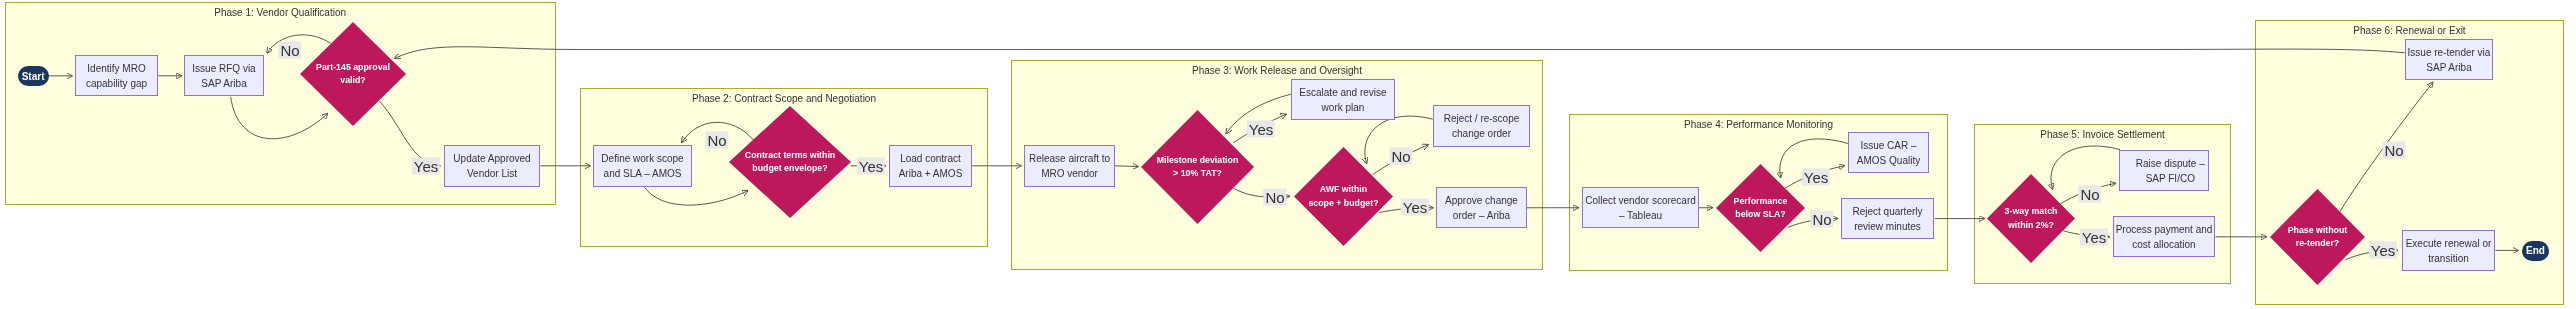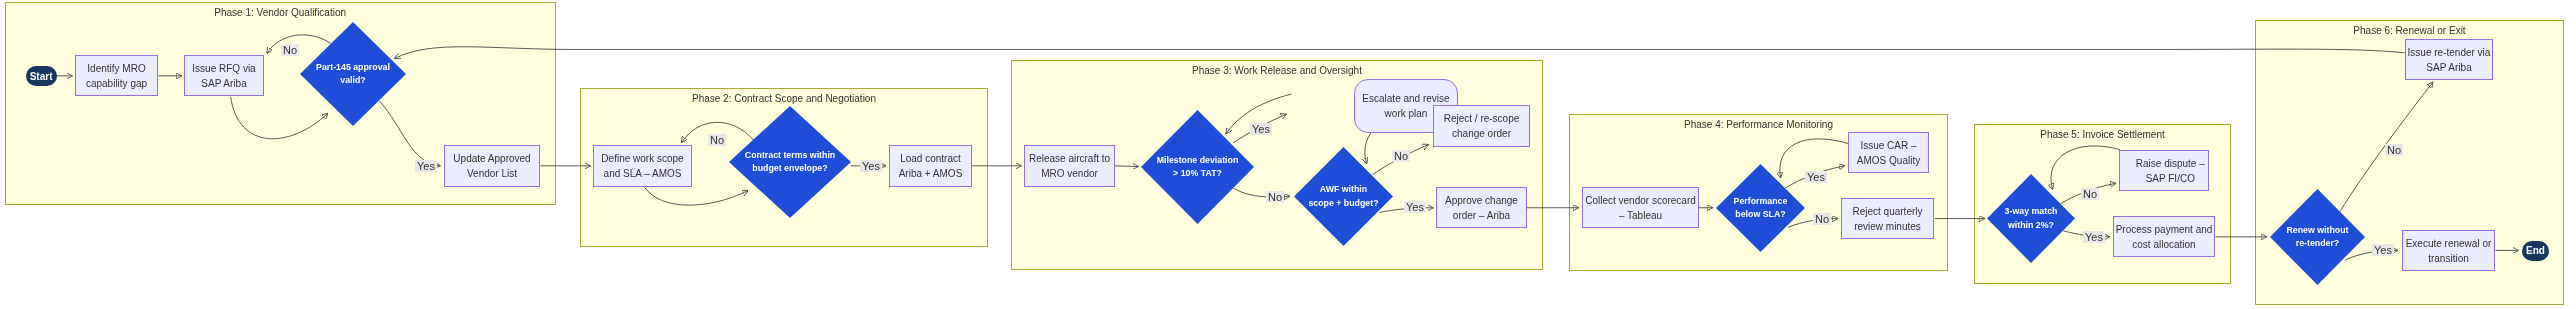--- a/index.html
+++ b/index.html
@@ -16,36 +16,36 @@
     position:absolute;top:4px;left:0;width:100%;text-align:center;
     font-size:10px;color:#333;z-index:3;
   }
   .step{
     position:absolute;background:#ececff;border:0.7px solid #9370db;
     display:flex;align-items:center;justify-content:center;text-align:center;
     font-size:10px;line-height:1.5;color:#333;z-index:2;padding:1.4px;
     box-sizing:border-box;
   }
   .decision{
-    position:absolute;background:#1d4ed8;
+    position:absolute;background:#be185d;
     clip-path:polygon(50% 0,100% 50%,50% 100%,0 50%);
     display:flex;align-items:center;justify-content:center;text-align:center;
     z-index:2;
   }
   .decision span{
     width:76%;color:#ffffff;font-weight:bold;font-size:8.8px;line-height:1.5;
   }
   .terminal{
     position:absolute;background:#17375e;color:#fff;border-radius:10px;
     display:flex;align-items:center;justify-content:center;
     font-size:10px;font-weight:bold;z-index:2;
   }
   .elabel{
     position:absolute;transform:translate(-50%,-50%);background:#e8e8e8;
-    padding:0 2px;font-size:11px;color:#333;z-index:3;white-space:nowrap;
+    padding:0 2px;font-size:15px;color:#333;z-index:3;white-space:nowrap;
   }
   #edges{position:absolute;left:0;top:0;z-index:1;}
   #edges path{stroke:#333333;stroke-width:1.2;fill:none;}
 </style>
 </head>
 <body>
 
 <div class="phase" style="left:4.7px;top:2px;width:549px;height:201px;">
   <div class="phase-title">Phase 1: Vendor Qualification</div>
 </div>
@@ -97,62 +97,62 @@
   <path marker-end="url(#arr)" d="M 3046,301 C 3066,289 3094,277 3127,271"></path>
   <path marker-end="url(#arr)" d="M 3134,221 C 3068,203 3021,232 3034,279"></path>
   <path marker-end="url(#arr)" d="M 3050,341 C 3071,347 3093,350 3118,350"></path>
   <path marker-end="url(#arr)" d="M 3275,350 L 3350,350"></path>
   <path marker-end="url(#arr)" d="M 3459,313 C 3492,258 3560,168 3596,122"></path>
   <path marker-end="url(#arr)" d="M 3467,384 C 3489,374 3514,370 3544,370"></path>
   <path marker-end="url(#arr)" d="M 3689,370 L 3722,370"></path>
   <path marker-end="url(#arr)" d="M 3555,78 C 3480,70 3350,73 3200,73 H 850 C 720,73 640,58 584,86"></path>
 </svg>
 
-<div class="terminal" style="left:17.6px;top:66px;width:31px;height:20px;margin-left:8px;">Start</div>
+<div class="terminal" style="left:17.6px;top:66px;width:31px;height:20px;">Start</div>
 <div class="terminal" style="left:2522px;top:241px;width:27px;height:19.6px;">End</div>
 
 <div class="step" style="left:75px;top:55px;width:83px;height:41px;">Identify MRO capability gap</div>
 <div class="step" style="left:184px;top:55px;width:80px;height:41px;">Issue RFQ via SAP Ariba</div>
 <div class="decision" style="left:300px;top:22px;width:106px;height:104px;">
   <span>Part-145 approval valid?</span>
 </div>
 <div class="step" style="left:444px;top:145px;width:96px;height:42px;">Update Approved Vendor List</div>
 
 <div class="step" style="left:593px;top:145px;width:99px;height:42px;">Define work scope and SLA – AMOS</div>
 <div class="decision" style="left:729px;top:106px;width:122px;height:112px;">
   <span>Contract terms within budget envelope?</span>
 </div>
 <div class="step" style="left:889px;top:145px;width:83px;height:42px;">Load contract Ariba + AMOS</div>
 
 <div class="step" style="left:1024px;top:145px;width:91px;height:42px;">Release aircraft to MRO vendor</div>
 <div class="decision" style="left:1141px;top:110px;width:113px;height:114px;">
   <span>Milestone deviation &gt; 10% TAT?</span>
 </div>
-<div class="step" style="left:1354px;top:79px;width:104px;height:54px;border-radius:14px;">Escalate and revise work plan</div>
+<div class="step" style="left:1291px;top:79px;width:104px;height:41px;">Escalate and revise work plan</div>
 <div class="decision" style="left:1294px;top:147px;width:99px;height:99px;">
   <span>AWF within scope + budget?</span>
 </div>
 <div class="step" style="left:1433px;top:105px;width:97px;height:42px;">Reject / re-scope change order</div>
 <div class="step" style="left:1436px;top:187px;width:91px;height:41px;">Approve change order – Ariba</div>
 
 <div class="step" style="left:1582px;top:187px;width:117px;height:41px;">Collect vendor scorecard – Tableau</div>
 <div class="decision" style="left:1716px;top:164px;width:89px;height:88px;">
   <span>Performance below SLA?</span>
 </div>
 <div class="step" style="left:1848px;top:132px;width:81px;height:41px;">Issue CAR – AMOS Quality</div>
 <div class="step" style="left:1841px;top:198px;width:93px;height:41px;">Reject quarterly review minutes</div>
 
 <div class="decision" style="left:1987px;top:174px;width:88px;height:89px;">
   <span>3-way match within 2%?</span>
 </div>
 <div class="step" style="left:2119px;top:150px;width:90px;height:41px;padding-left:14px;">Raise dispute – SAP FI/CO</div>
 <div class="step" style="left:2113px;top:216px;width:102px;height:41px;">Process payment and cost allocation</div>
 
 <div class="decision" style="left:2270px;top:189px;width:95px;height:96px;">
-  <span>Renew without re-tender?</span>
+  <span>Phase without re-tender?</span>
 </div>
 <div class="step" style="left:2405px;top:39px;width:88px;height:41px;">Issue re-tender via SAP Ariba</div>
 <div class="step" style="left:2402px;top:230px;width:93px;height:41px;">Execute renewal or transition</div>
 
 <span class="elabel" style="left:290px;top:50px;">No</span>
 <span class="elabel" style="left:426px;top:166px;">Yes</span>
 <span class="elabel" style="left:717px;top:140px;">No</span>
 <span class="elabel" style="left:871px;top:166px;">Yes</span>
 <span class="elabel" style="left:1261px;top:129px;">Yes</span>
 <span class="elabel" style="left:1275px;top:197px;">No</span>

